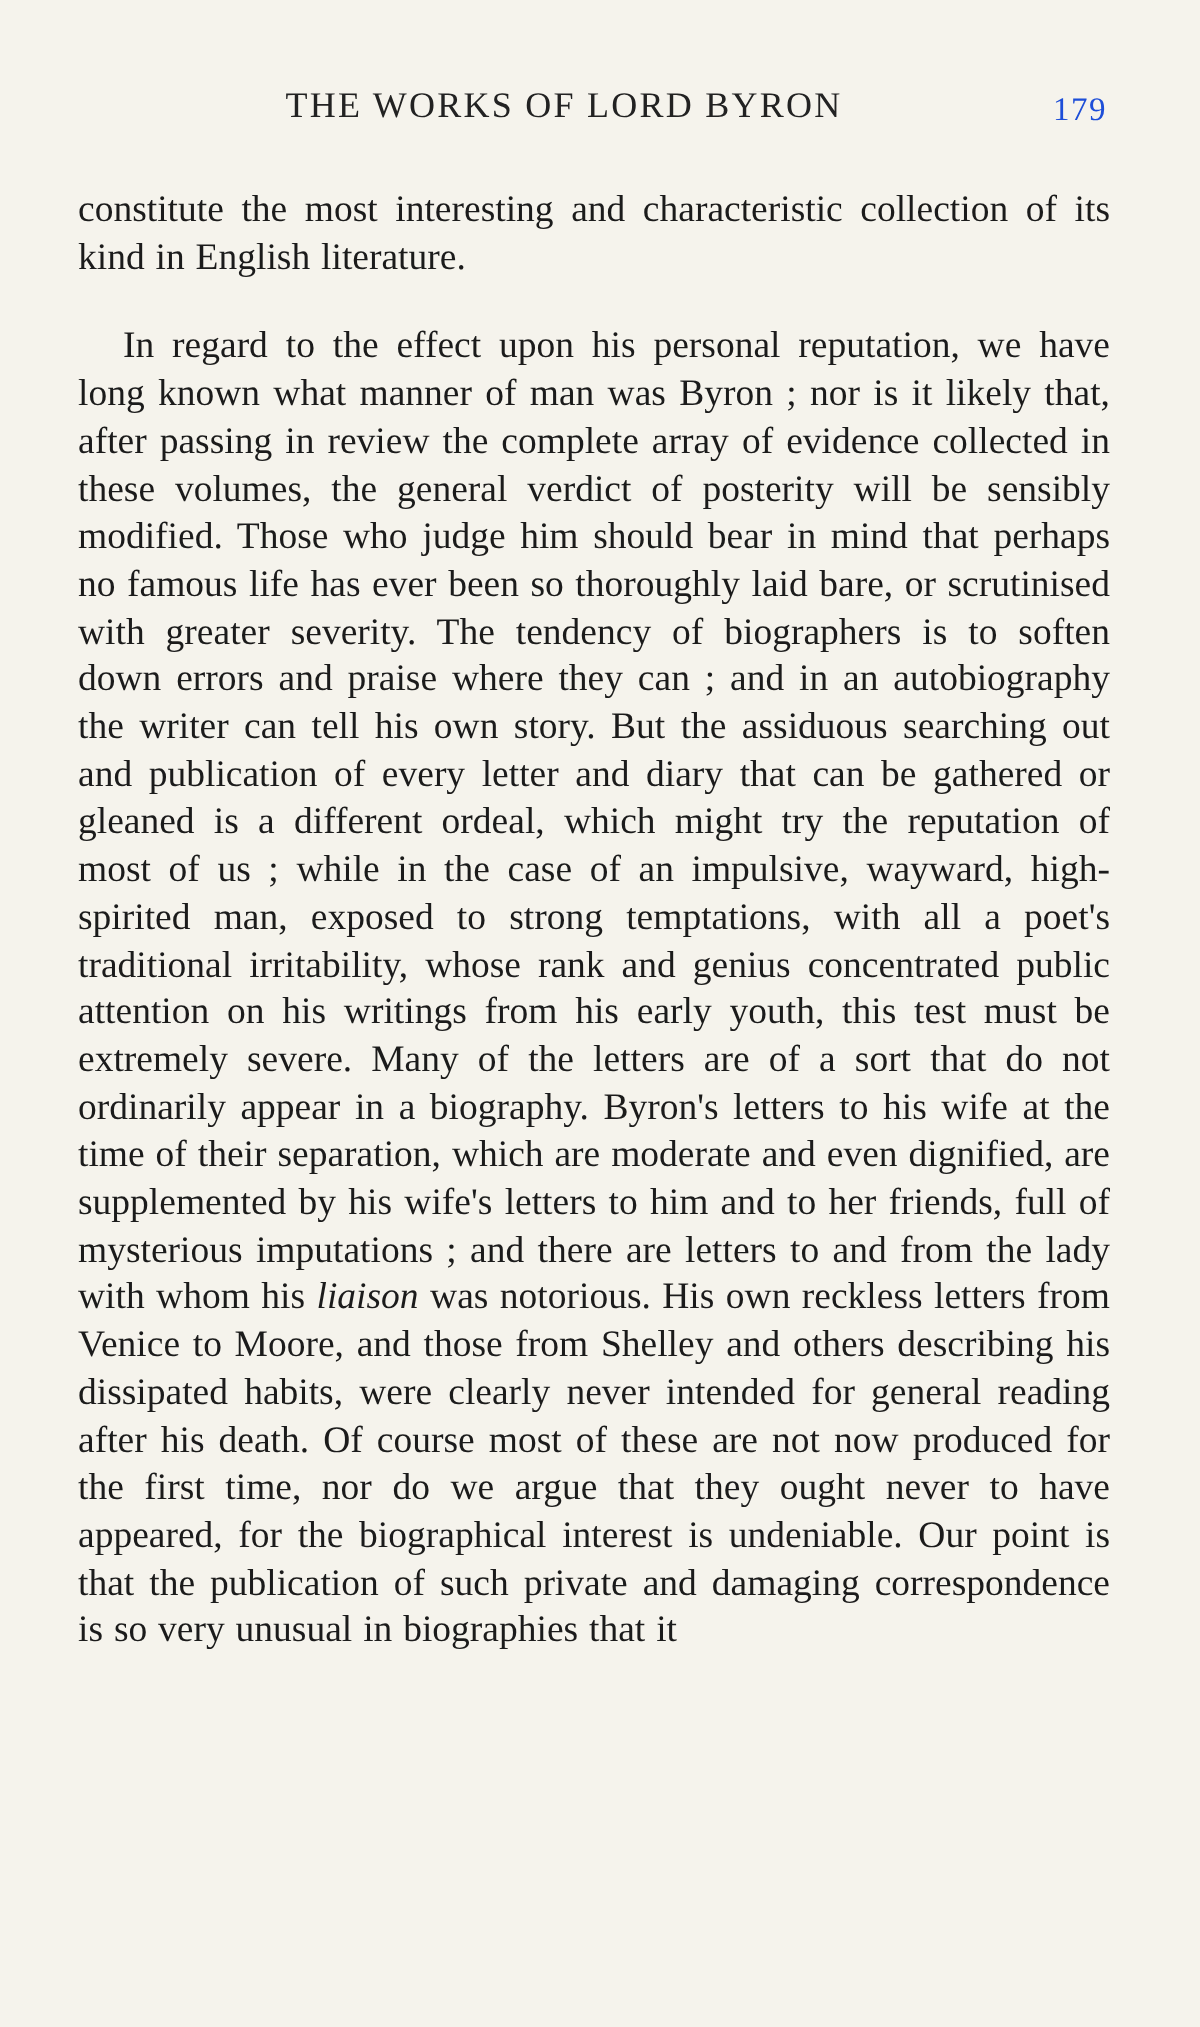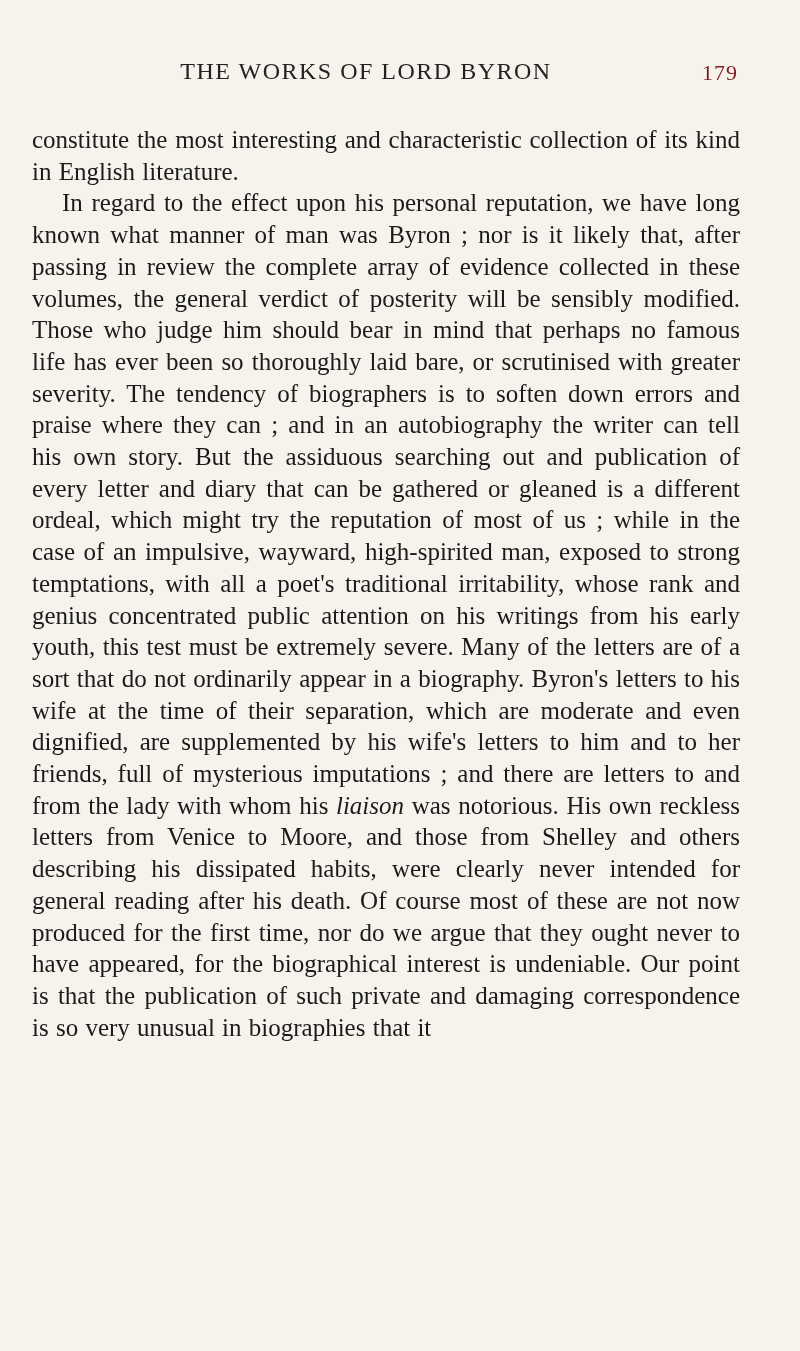--- a/index.html
+++ b/index.html
@@ -10,58 +10,59 @@
   .page {
     position: relative;
     width: 800px;
     height: 1351px;
     margin: 0 auto;
     background: #f5f3ec;
     color: #1b1b1b;
     font-family: "Liberation Serif", "DejaVu Serif", serif;
     overflow: hidden;
     box-sizing: border-box;
-    padding: 58px 60px 40px 32px;
+    padding: 58px 60px 40px 52px;
   }
   .page-header {
     position: relative;
     height: 34px;
     margin-bottom: 16px;
   }
   .page-title {
     display: block;
     text-align: center;
     font-size: 24px;
     letter-spacing: 1.5px;
     color: #222;
     padding-right: 40px; 
   }
   .page-number {
     position: absolute;
     right: 2px;
     top: 2px;
     font-size: 22px;
     letter-spacing: 1px;
-    color: #7f1d1d;
+    color: #1d4ed8;
   }
   .body-text {
     font-size: 25px;
     line-height: 31.7px;
     text-align: justify;
     word-spacing: 1px;
   }
   .para {
     margin: 0;
   }
   .para.no-indent {
     text-indent: 0;
     margin-top: 32px;
   }
   .para.indent {
     text-indent: 30px;
+    margin-top: 28px;
   }
   .italic {
     font-style: italic;
   }
 </style>
 </head>
 <body>
 
 <div class="page">
   <header class="page-header">

